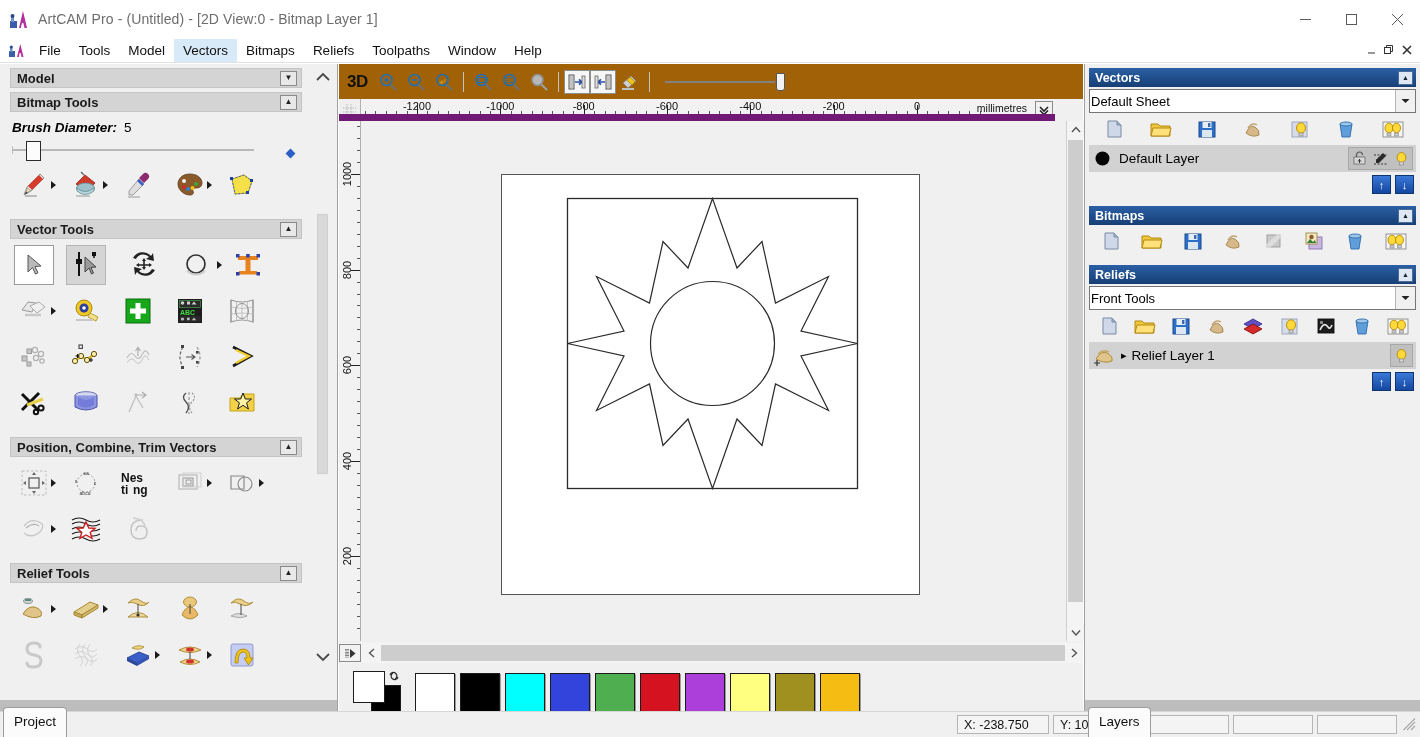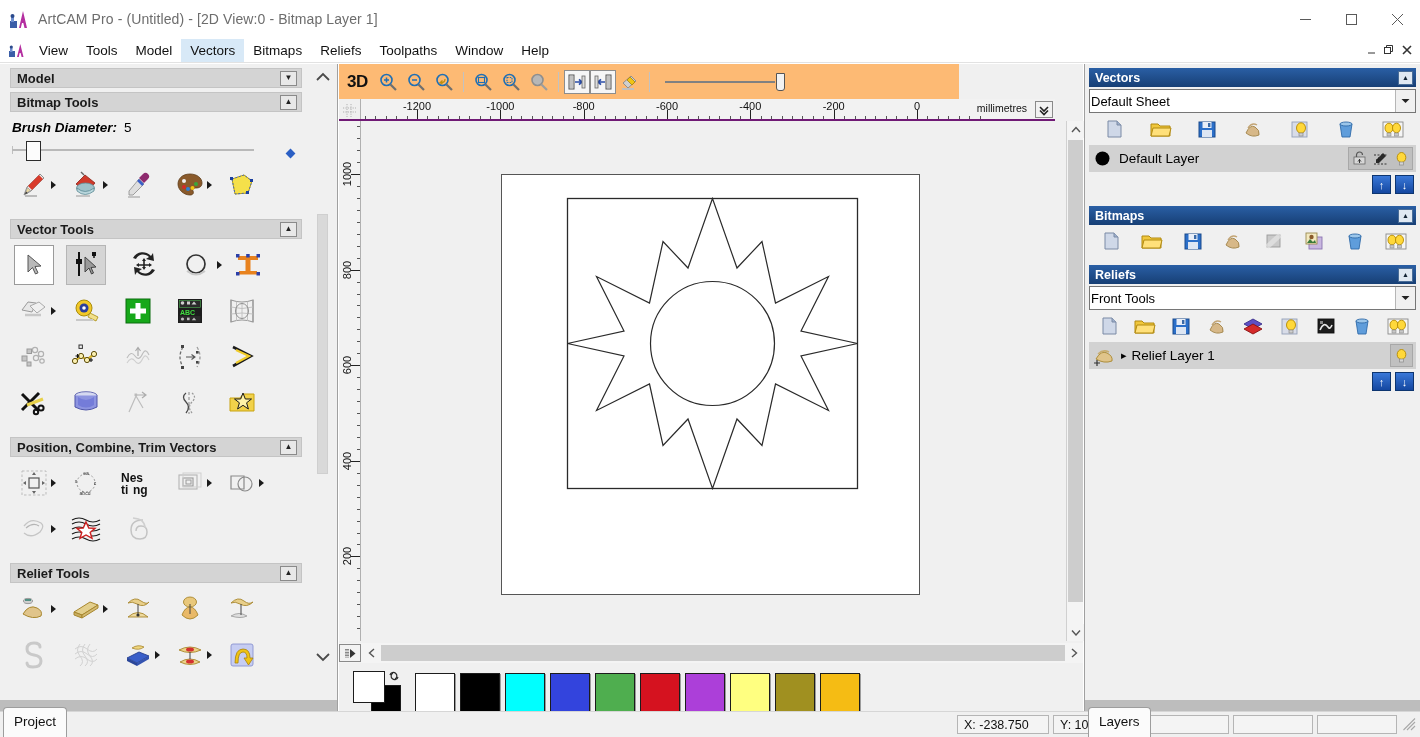--- a/index.html
+++ b/index.html
@@ -112,35 +112,35 @@
     border-radius:4px 4px 0 0; height:26px; color:#111;
   }
   .btab.act { background:#fbfbfb; height:30px; padding-top:6px; z-index:3; position:relative; }
 
   
   .center {
     position:absolute; left:339px; top:64px; width:744px; height:673px;
     background:#f0f0f0;
   }
   .vtoolbar {
-    position:absolute; left:0; top:0; width:620px; height:35px;
-    background:#fdba74; display:flex; align-items:center; padding-left:8px;
+    position:absolute; left:0; top:0; width:744px; height:35px;
+    background:#a16207; display:flex; align-items:center; padding-left:8px;
   }
   .tb3d { font-weight:bold; font-size:17px; letter-spacing:-0.5px; margin-right:6px; color:#111; }
   .tbtn { width:28px; height:26px; display:flex; align-items:center; justify-content:center; }
   .tbtn.framed { border:1px solid #8d8d8d; background:#f6f6f6; width:26px; height:24px;}
   .tbsep { width:1px; height:20px; background:#c2c2c2; margin:0 5px; }
   .zslider { position:relative; width:120px; height:22px; margin-left:10px; }
   .zstrack { position:absolute; top:10px; left:0; width:110px; height:2px; background:#818181; }
   .zsthumb { position:absolute; right:0px; top:2px; width:9px; height:18px; background:#f2f2f2;
     border:1px solid #555; border-radius:0 0 3px 3px; }
 
   .ruler-h {
     position:absolute; left:0; top:35px; width:716px; height:22px;
-    background:#f2f2f2; border-bottom:2px solid #701a75; overflow:hidden;
+    background:#f2f2f2; border-bottom:7px solid #701a75; overflow:hidden;
   }
   .rcorner { position:absolute; left:0; top:0; width:22px; height:22px; background:#efefef;
     border-right:1px solid #b0b0b0; display:flex; align-items:center; justify-content:center; }
   .rh-lbl { position:absolute; top:1px; font-size:11px; color:#111; transform:translateX(-50%); }
   .rh-tick { position:absolute; bottom:0; width:1px; background:#333; }
   .rh-unit { position:absolute; right:28px; top:3px; font-size:10.5px; color:#111; }
   .rh-btn { position:absolute; right:2px; top:2px; width:18px; height:17px; border:1px solid #8a8a8a;
     background:#f2f2f2; display:flex; align-items:center; justify-content:center; font-size:8px; }
 
   .ruler-v {
@@ -285,21 +285,21 @@
 
   <div class="menubar">
     <span class="menu-icon">
       <svg viewBox="0 0 18 18" width="18" height="18">
         <rect x="1" y="10" width="6" height="6" fill="#3b5ea8"></rect>
         <rect x="2" y="7" width="2.5" height="4" fill="#6f8fd0"></rect>
         <circle cx="3.3" cy="6" r="1.6" fill="#2b4a8c"></circle>
         <path d="M9 16 L12.3 3 L15.5 16 L13.6 16 L12.6 12 L11.6 12 L10.8 16 Z" fill="#b42fa0"></path>
       </svg>
     </span>
-    <div class="menu-item">View</div>
+    <div class="menu-item">File</div>
     <div class="menu-item">Tools</div>
     <div class="menu-item">Model</div>
     <div class="menu-item active">Vectors</div>
     <div class="menu-item">Bitmaps</div>
     <div class="menu-item">Reliefs</div>
     <div class="menu-item">Toolpaths</div>
     <div class="menu-item">Window</div>
     <div class="menu-item">Help</div>
     <div class="mdi-btns">
       <div class="mdi-btn">

